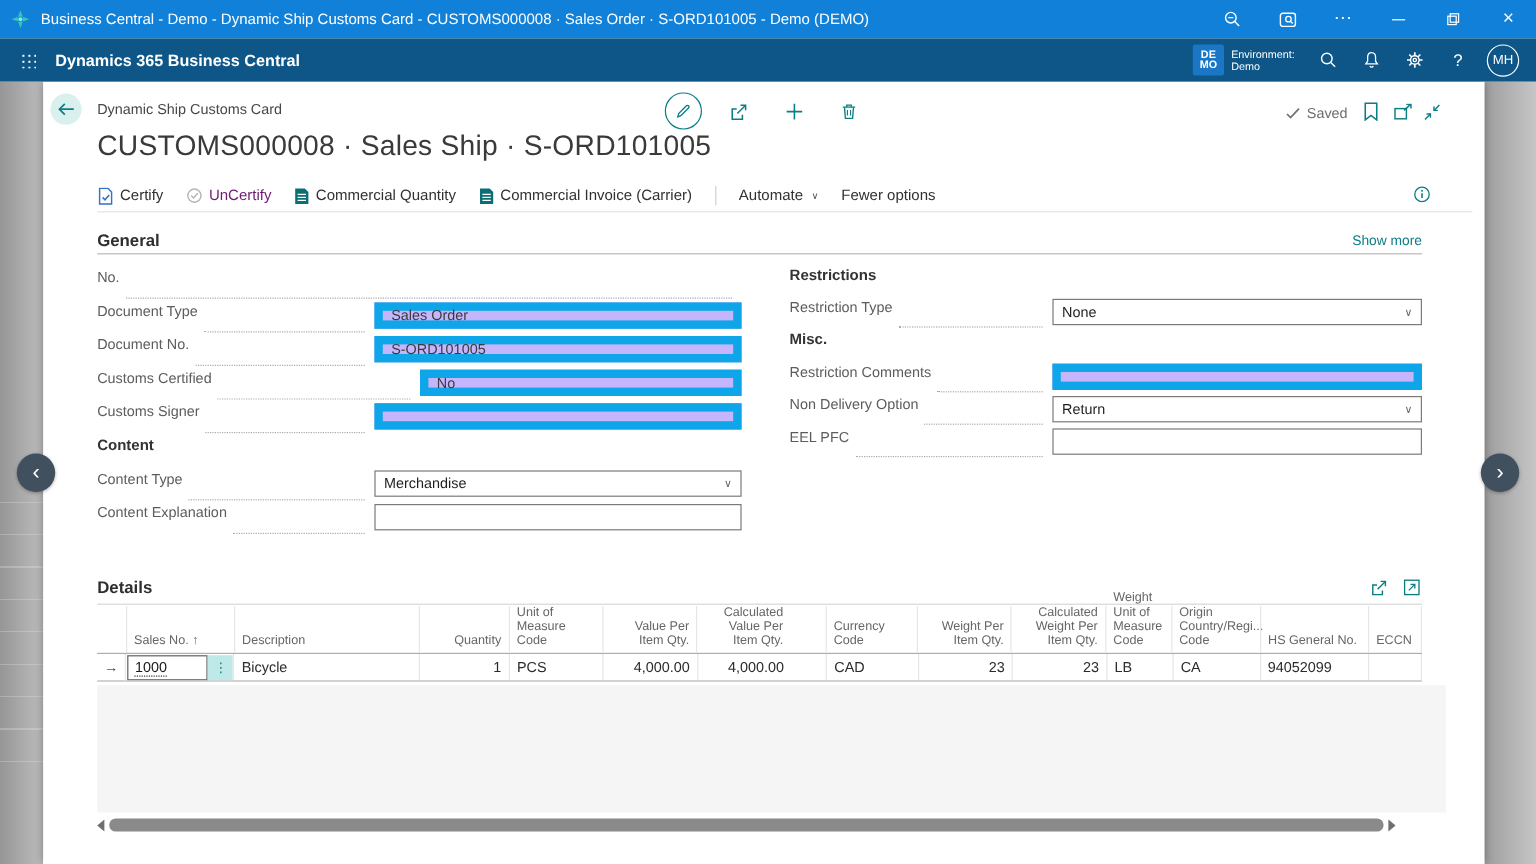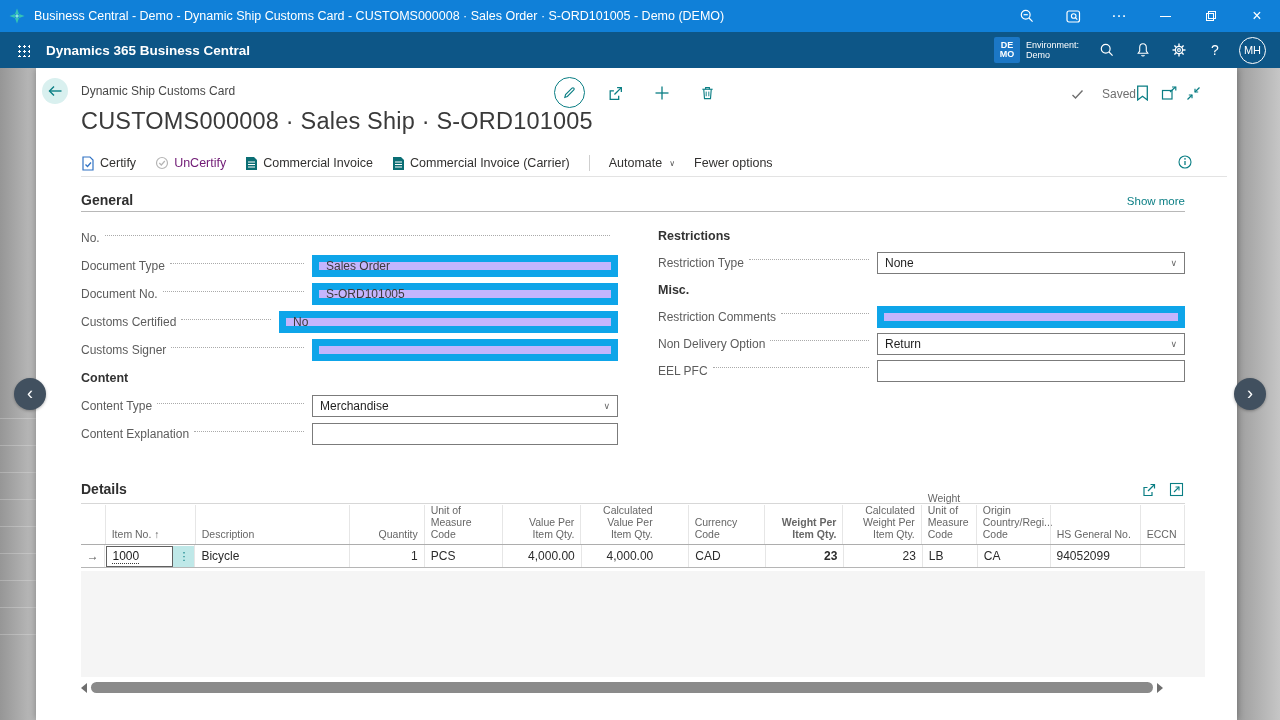--- a/index.html
+++ b/index.html
@@ -36,37 +36,37 @@
 
   
   .card { position:absolute; left:36px; top:68px; width:1201px; height:652px; background:#fff; z-index:2; box-shadow:0 0 7px rgba(0,0,0,.35); }
 
   .backcirc { position:absolute; left:6px; top:10px; width:26px; height:26px; border-radius:50%; background:#d9f0ef; display:flex; align-items:center; justify-content:center; }
   .breadcrumb { position:absolute; left:45px; top:16px; font-size:12px; color:#474747; }
   .pagetitle { position:absolute; left:45px; top:40px; font-size:23.5px; font-weight:300; color:#3a3a3a; letter-spacing:.2px; }
 
   .hd-ic { position:absolute; top:16px; width:18px; height:18px; display:flex; align-items:center; justify-content:center; }
   .pencilcirc { position:absolute; left:518px; top:9px; width:31px; height:31px; border:1px solid #0a7e84; border-radius:50%; background:#fff; display:flex; align-items:center; justify-content:center; }
-  .saved { position:absolute; left:1035px; top:19px; display:flex; align-items:center; gap:18px; font-size:12px; color:#6f6f6f; }
+  .saved { position:absolute; left:1035px; top:19px; display:flex; align-items:center; gap:5px; font-size:12px; color:#6f6f6f; }
 
   
   .actionbar { position:absolute; left:45px; right:10px; top:82px; height:27px; display:flex; align-items:center; border-bottom:1px solid #e3e3e3; font-size:12.5px; color:#323130; }
   .act { display:flex; align-items:center; gap:5px; margin-right:19px; white-space:nowrap; }
   .act.disabled { color:#701a75; }
   .vsep { width:1px; height:16px; background:#cfcfcf; margin-right:19px; }
   .chev2 { font-size:8px; color:#555; margin-left:2px; }
   .infoico { position:absolute; left:1142px; top:87px; }
 
   
   .sechead { position:absolute; left:45px; font-size:14px; font-weight:bold; color:#2f2f2f; }
   .showmore { position:absolute; right:52px; top:127px; font-size:11.5px; color:#0a7e84; }
   .divider { position:absolute; left:45px; width:1104px; height:1px; }
 
   .fcol { position:absolute; display:flex; flex-direction:column; }
-  .frow { display:flex; align-items:center; }
+  .frow { display:flex; }
   .fcol.left .frow { height:28px; }
   .fcol.right .frow { height:27px; }
   .flabel { font-size:12px; color:#5c5c5c; white-space:nowrap; padding-right:5px; }
   .dots { flex:1; border-bottom:1px dotted #aaa; transform:translateY(-3px); margin-right:8px; }
   .subhead { font-size:12.5px; font-weight:bold; color:#333; }
   .ctl { height:22px; display:flex; align-items:center; padding:0 7px; font-size:12px; color:#1f1f1f; flex:none; }
   .ctl.input { background:#fff; border:1px solid #7b7b7b; }
   .ctl.disabled { background:#c4b5fd; border:7px solid #0ea5e9; color:#3b3b3b; }
   .ctl.select { background:#fff; border:1px solid #7b7b7b; justify-content:space-between; }
   .chev { font-size:9px; color:#666; }
@@ -76,21 +76,21 @@
   .tbl { position:absolute; left:45px; top:437px; width:1104px; font-size:12px; }
   .thr { display:flex; height:40px; border-bottom:1px solid #adadad; }
   .th { display:flex; align-items:flex-end; padding:2px 6px 4px 6px; font-size:10.5px; line-height:12px; color:#666; border-left:1px solid #e6e6e6; }
   .th:first-child { border-left:none; }
   .th.num { justify-content:flex-end; text-align:right; }
   .tdr { display:flex; height:23px; border-bottom:1px solid #b5b5b5; }
   .td { display:flex; align-items:center; padding:0 6px; color:#2b2b2b; border-left:1px solid #e6e6e6; overflow:hidden; white-space:nowrap; }
   .td:first-child { border-left:none; }
   .td.num { justify-content:flex-end; }
   .c0{width:24px;} .c1{width:92px;} .c2{width:158px;} .c3{width:76px;} .c4{width:80px;}
-  .c5{width:80px;} .c6{width:80px;} .c7{width:78px;margin-left:29px;} .c8{width:80px;font-weight:bold;} .c9{width:80px;}
+  .c5{width:80px;} .c6{width:80px;} .c7{width:78px;margin-left:29px;} .c8{width:80px;} .c9{width:80px;}
   .c10{width:56px;} .c11{width:74px;} .c12{width:92px;} .c13{width:46px; border-right:1px solid #e6e6e6;}
   .td.c0 { justify-content:center; padding:0; color:#555; font-size:12px; }
   .td.c1 { padding:0; }
   .itembox { flex:1; height:21px; margin:1px 0 1px 1px; border:1px solid #606060; background:#fff; display:flex; align-items:center; padding-left:5px; }
   .itemlink { border-bottom:1px dotted #3a3a3a; color:#1a1a1a; }
   .kebab { width:21px; height:21px; margin:1px 0; background:#bfe8e8; color:#0a7e84; display:flex; align-items:center; justify-content:center; font-size:11px; }
 
   .greypanel { position:absolute; left:45px; top:503px; width:1124px; height:106px; background:#f5f5f5; }
 
   
@@ -285,21 +285,21 @@
       </svg>
       <span>UnCertify</span>
     </span>
     <span class="act">
       <svg width="13" height="15" viewBox="0 0 13 15">
         <path d="M1 1 L9 1 L12 4 L12 14 L1 14 Z" fill="#0a6e74"></path>
         <line x1="3" y1="6" x2="10" y2="6" stroke="#fff" stroke-width="1"></line>
         <line x1="3" y1="8.5" x2="10" y2="8.5" stroke="#fff" stroke-width="1"></line>
         <line x1="3" y1="11" x2="10" y2="11" stroke="#fff" stroke-width="1"></line>
       </svg>
-      <span>Commercial Invoice</span>
+      <span>Commercial Quantity</span>
     </span>
     <span class="act">
       <svg width="13" height="15" viewBox="0 0 13 15">
         <path d="M1 1 L9 1 L12 4 L12 14 L1 14 Z" fill="#0a6e74"></path>
         <line x1="3" y1="6" x2="10" y2="6" stroke="#fff" stroke-width="1"></line>
         <line x1="3" y1="8.5" x2="10" y2="8.5" stroke="#fff" stroke-width="1"></line>
         <line x1="3" y1="11" x2="10" y2="11" stroke="#fff" stroke-width="1"></line>
       </svg>
       <span>Commercial Invoice (Carrier)</span>
     </span>
@@ -339,21 +339,21 @@
     <div class="frow">
       <span class="flabel">Document No.</span>
       <span class="dots"></span>
       <div class="ctl disabled" style="width:306px;">
           <span>S-ORD101005</span>
         </div>
     </div>
     <div class="frow">
       <span class="flabel">Customs Certified</span>
       <span class="dots"></span>
-      <div class="ctl disabled" style="width:339px;">
+      <div class="ctl disabled" style="width:268px;">
           <span>No</span>
         </div>
     </div>
     <div class="frow">
       <span class="flabel">Customs Signer</span>
       <span class="dots"></span>
       <div class="ctl disabled" style="width:306px;">
           <span></span>
         </div>
     </div>
@@ -430,21 +430,21 @@
       <line x1="5" y1="10" x2="10" y2="5" stroke="#0a7e84" stroke-width="1.1"></line>
       <polyline points="6.5,5 10,5 10,8.5" fill="none" stroke="#0a7e84" stroke-width="1.1"></polyline>
     </svg>
   </span>
   <div class="divider" style="top:435px; background:#d7d7d7;"></div>
 
   <div class="tbl">
     <div class="thr">
       <div class="th c0"></div>
       <div class="th c1">
-        <span>Item No.</span>&nbsp;<span>↑</span>
+        <span>Sales No.</span>&nbsp;<span>↑</span>
       </div>
       <div class="th c2">
           <span>Description</span>
         </div>
       <div class="th c3 num">
           <span>Quantity</span>
         </div>
       <div class="th c4">
           <span>Unit of Measure Code</span>
         </div>

